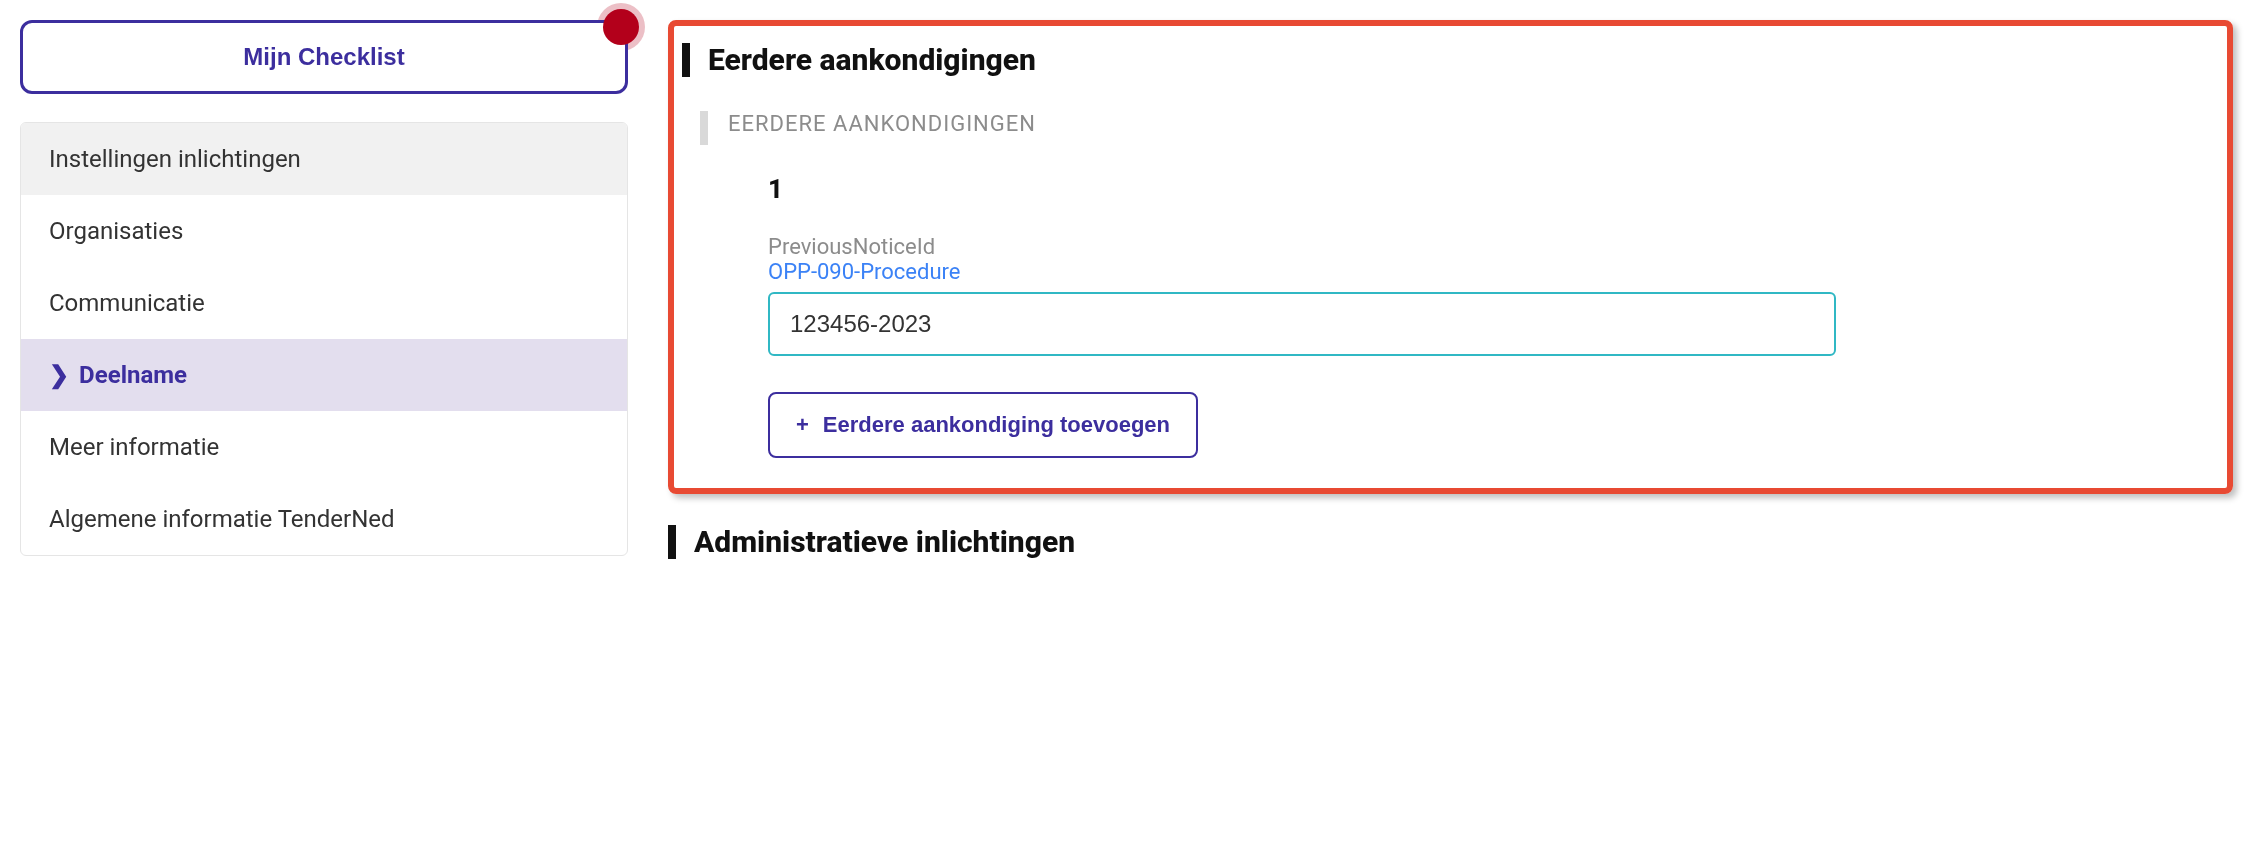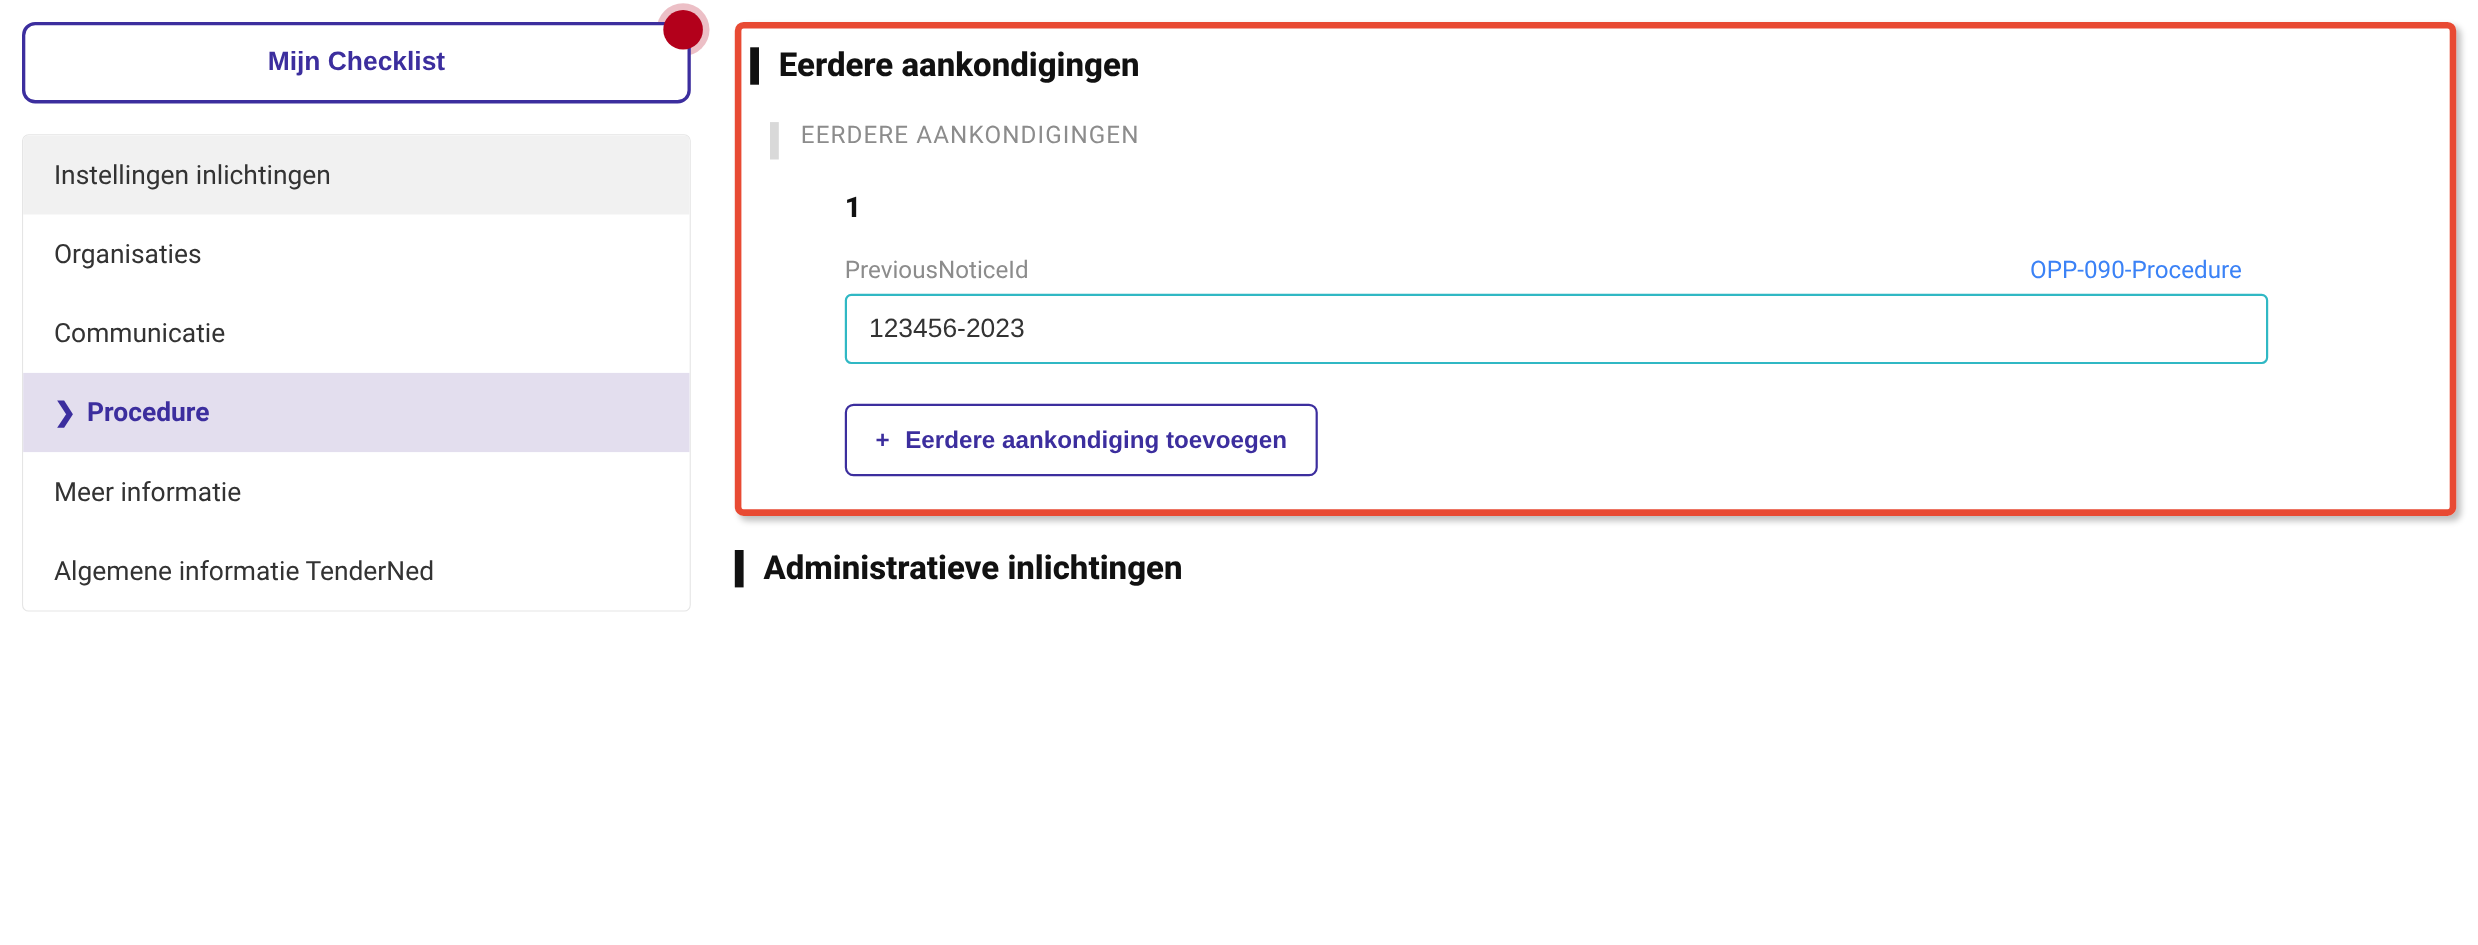--- a/index.html
+++ b/index.html
@@ -143,31 +143,32 @@
   .input-section {
     padding-left: 40px;
     position: relative;
   }
   .input-label-row {
     display: flex;
     justify-content: space-between;
     align-items: baseline;
     margin-bottom: 8px;
     width: 1270px;
+    flex-direction: column;
   }
   .input-label {
     color: #8c8c8c;
     font-size: 22px;
   }
   .input-code {
     color: #3b82f6;
     font-size: 22px;
   }
   .text-input {
-    width: 1294px;
+    width: 1068px;
     border: 2px solid #30b8c4;
     border-radius: 6px;
     padding: 16px 20px;
     font-size: 24px;
     color: #333;
     outline: none;
     background: #fff;
   }
   .add-btn {
     margin-top: 36px;
@@ -205,21 +206,21 @@
         <span>Instellingen inlichtingen</span>
       </div>
       <div class="nav-item">
         <span>Organisaties</span>
       </div>
       <div class="nav-item">
         <span>Communicatie</span>
       </div>
       <div class="nav-item active">
         <span class="chev">❯</span>
-        <span>Procedure</span>
+        <span>Deelname</span>
       </div>
       <div class="nav-item">
         <span>Meer informatie</span>
       </div>
       <div class="nav-item">
         <span>Algemene informatie TenderNed</span>
       </div>
     </nav>
   </aside>
 

